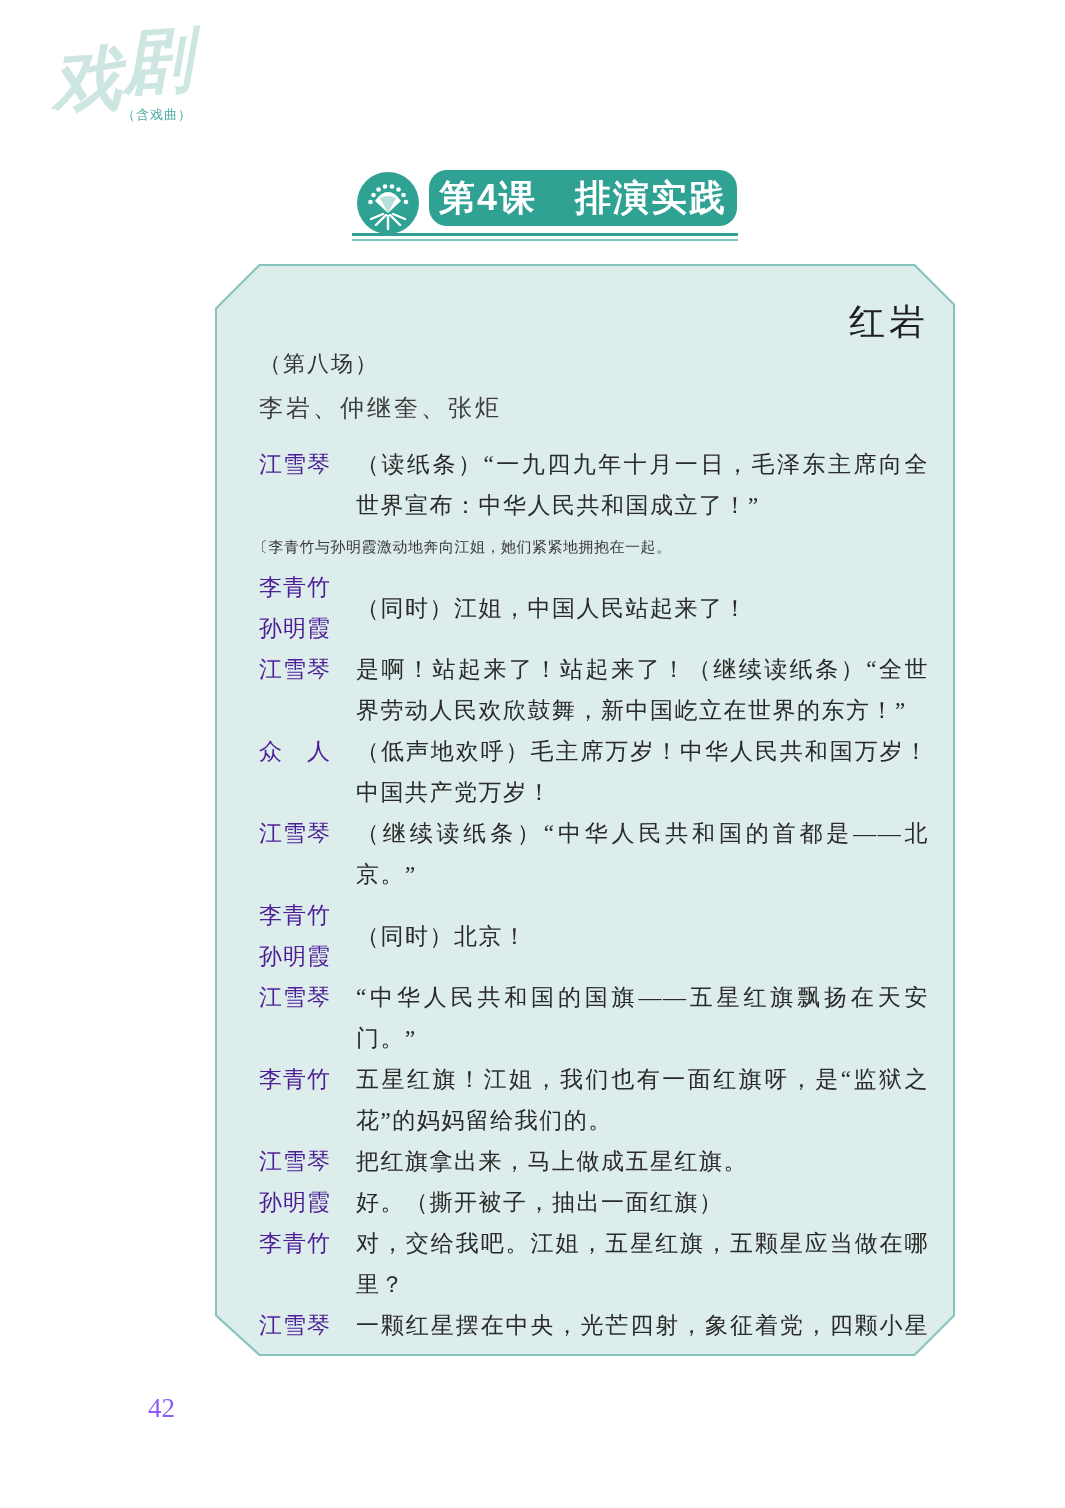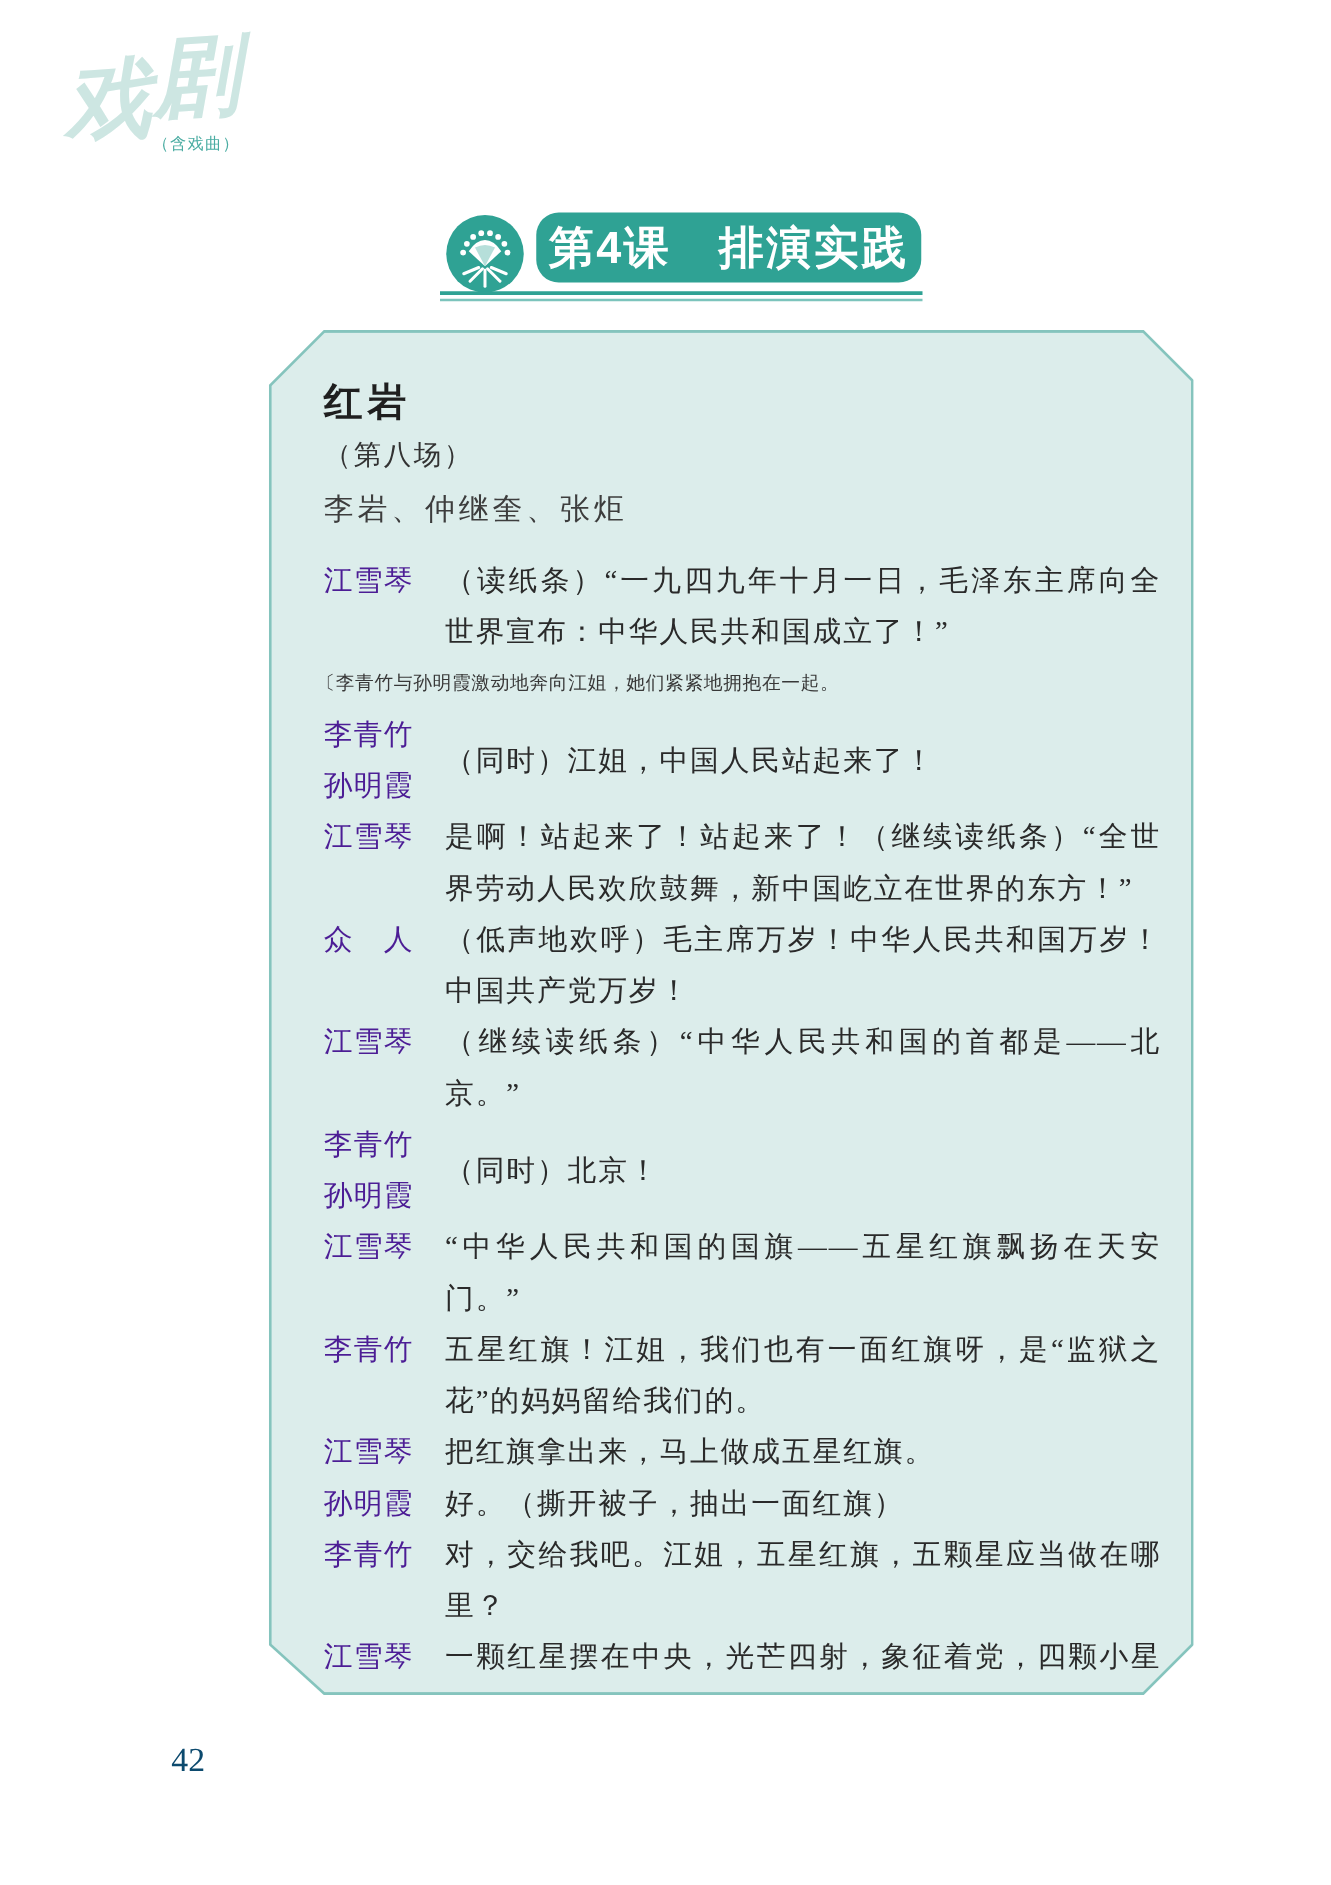--- a/index.html
+++ b/index.html
@@ -28,41 +28,41 @@
   .panel-outer{position:absolute;left:215px;top:264px;width:740px;height:1092px;
                background:#85c4bd;
                clip-path:polygon(44px 0,calc(100% - 40px) 0,100% 40px,100% calc(100% - 40px),
                                  calc(100% - 40px) 100%,44px 100%,0 calc(100% - 40px),0 44px);}
   .panel-inner{position:absolute;left:2px;top:2px;right:2px;bottom:2px;background:#dcedeb;
                clip-path:polygon(43px 0,calc(100% - 39px) 0,100% 39px,100% calc(100% - 39px),
                                  calc(100% - 39px) 100%,43px 100%,0 calc(100% - 39px),0 43px);}
   .panel-content{position:absolute;left:0;top:0;right:0;bottom:0;
                  padding:34px 24px 0 42px;box-sizing:border-box;}
 
-  .script-title{text-align:left;font-size:31px;font-weight:bold;color:#1f1f1f;
+  .script-title{text-align:right;font-size:36px;font-weight:normal;color:#1f1f1f;
                 letter-spacing:4px;line-height:44px;}
   .script-scene{font-family:"Liberation Serif",serif;font-size:22px;
                 color:#333333;letter-spacing:2px;line-height:36px;margin-top:2px;}
   .script-authors{text-align:left;font-family:"Liberation Serif",serif;font-size:24px;
                   color:#3d3d3d;letter-spacing:3px;line-height:40px;margin-top:6px;
                   padding-right:6px;}
 
   .dialog{margin-top:16px;}
   .row{display:flex;}
   .row.center{align-items:center;}
   .spk{flex:none;width:97px;color:#4c1d95;font-weight:normal;font-size:23px;
        line-height:41px;letter-spacing:1px;}
   .spk.two span{display:block;line-height:41px;}
   .txt{flex:1;font-family:"Liberation Serif",serif;font-size:23px;line-height:41px;
        color:#2a2a2a;letter-spacing:1.5px;text-align:justify;}
   .stage{font-size:15px;line-height:41px;color:#383838;letter-spacing:0.5px;
          margin-left:-6px;}
 
-  .page-number{position:absolute;left:137px;top:1393px;font-family:"Liberation Serif",serif;
-               font-size:27px;color:#0c4a6e;}
+  .page-number{position:absolute;left:148px;top:1393px;font-family:"Liberation Serif",serif;
+               font-size:27px;color:#8b5cf6;}
 </style>
 </head>
 <body>
 
 <div class="canvas">
 
   <div class="logo">
     <span class="logo-main"><span class="c1">戏</span><span class="c2">剧</span></span>
     <span class="logo-sub">（含戏曲）</span>
   </div>

